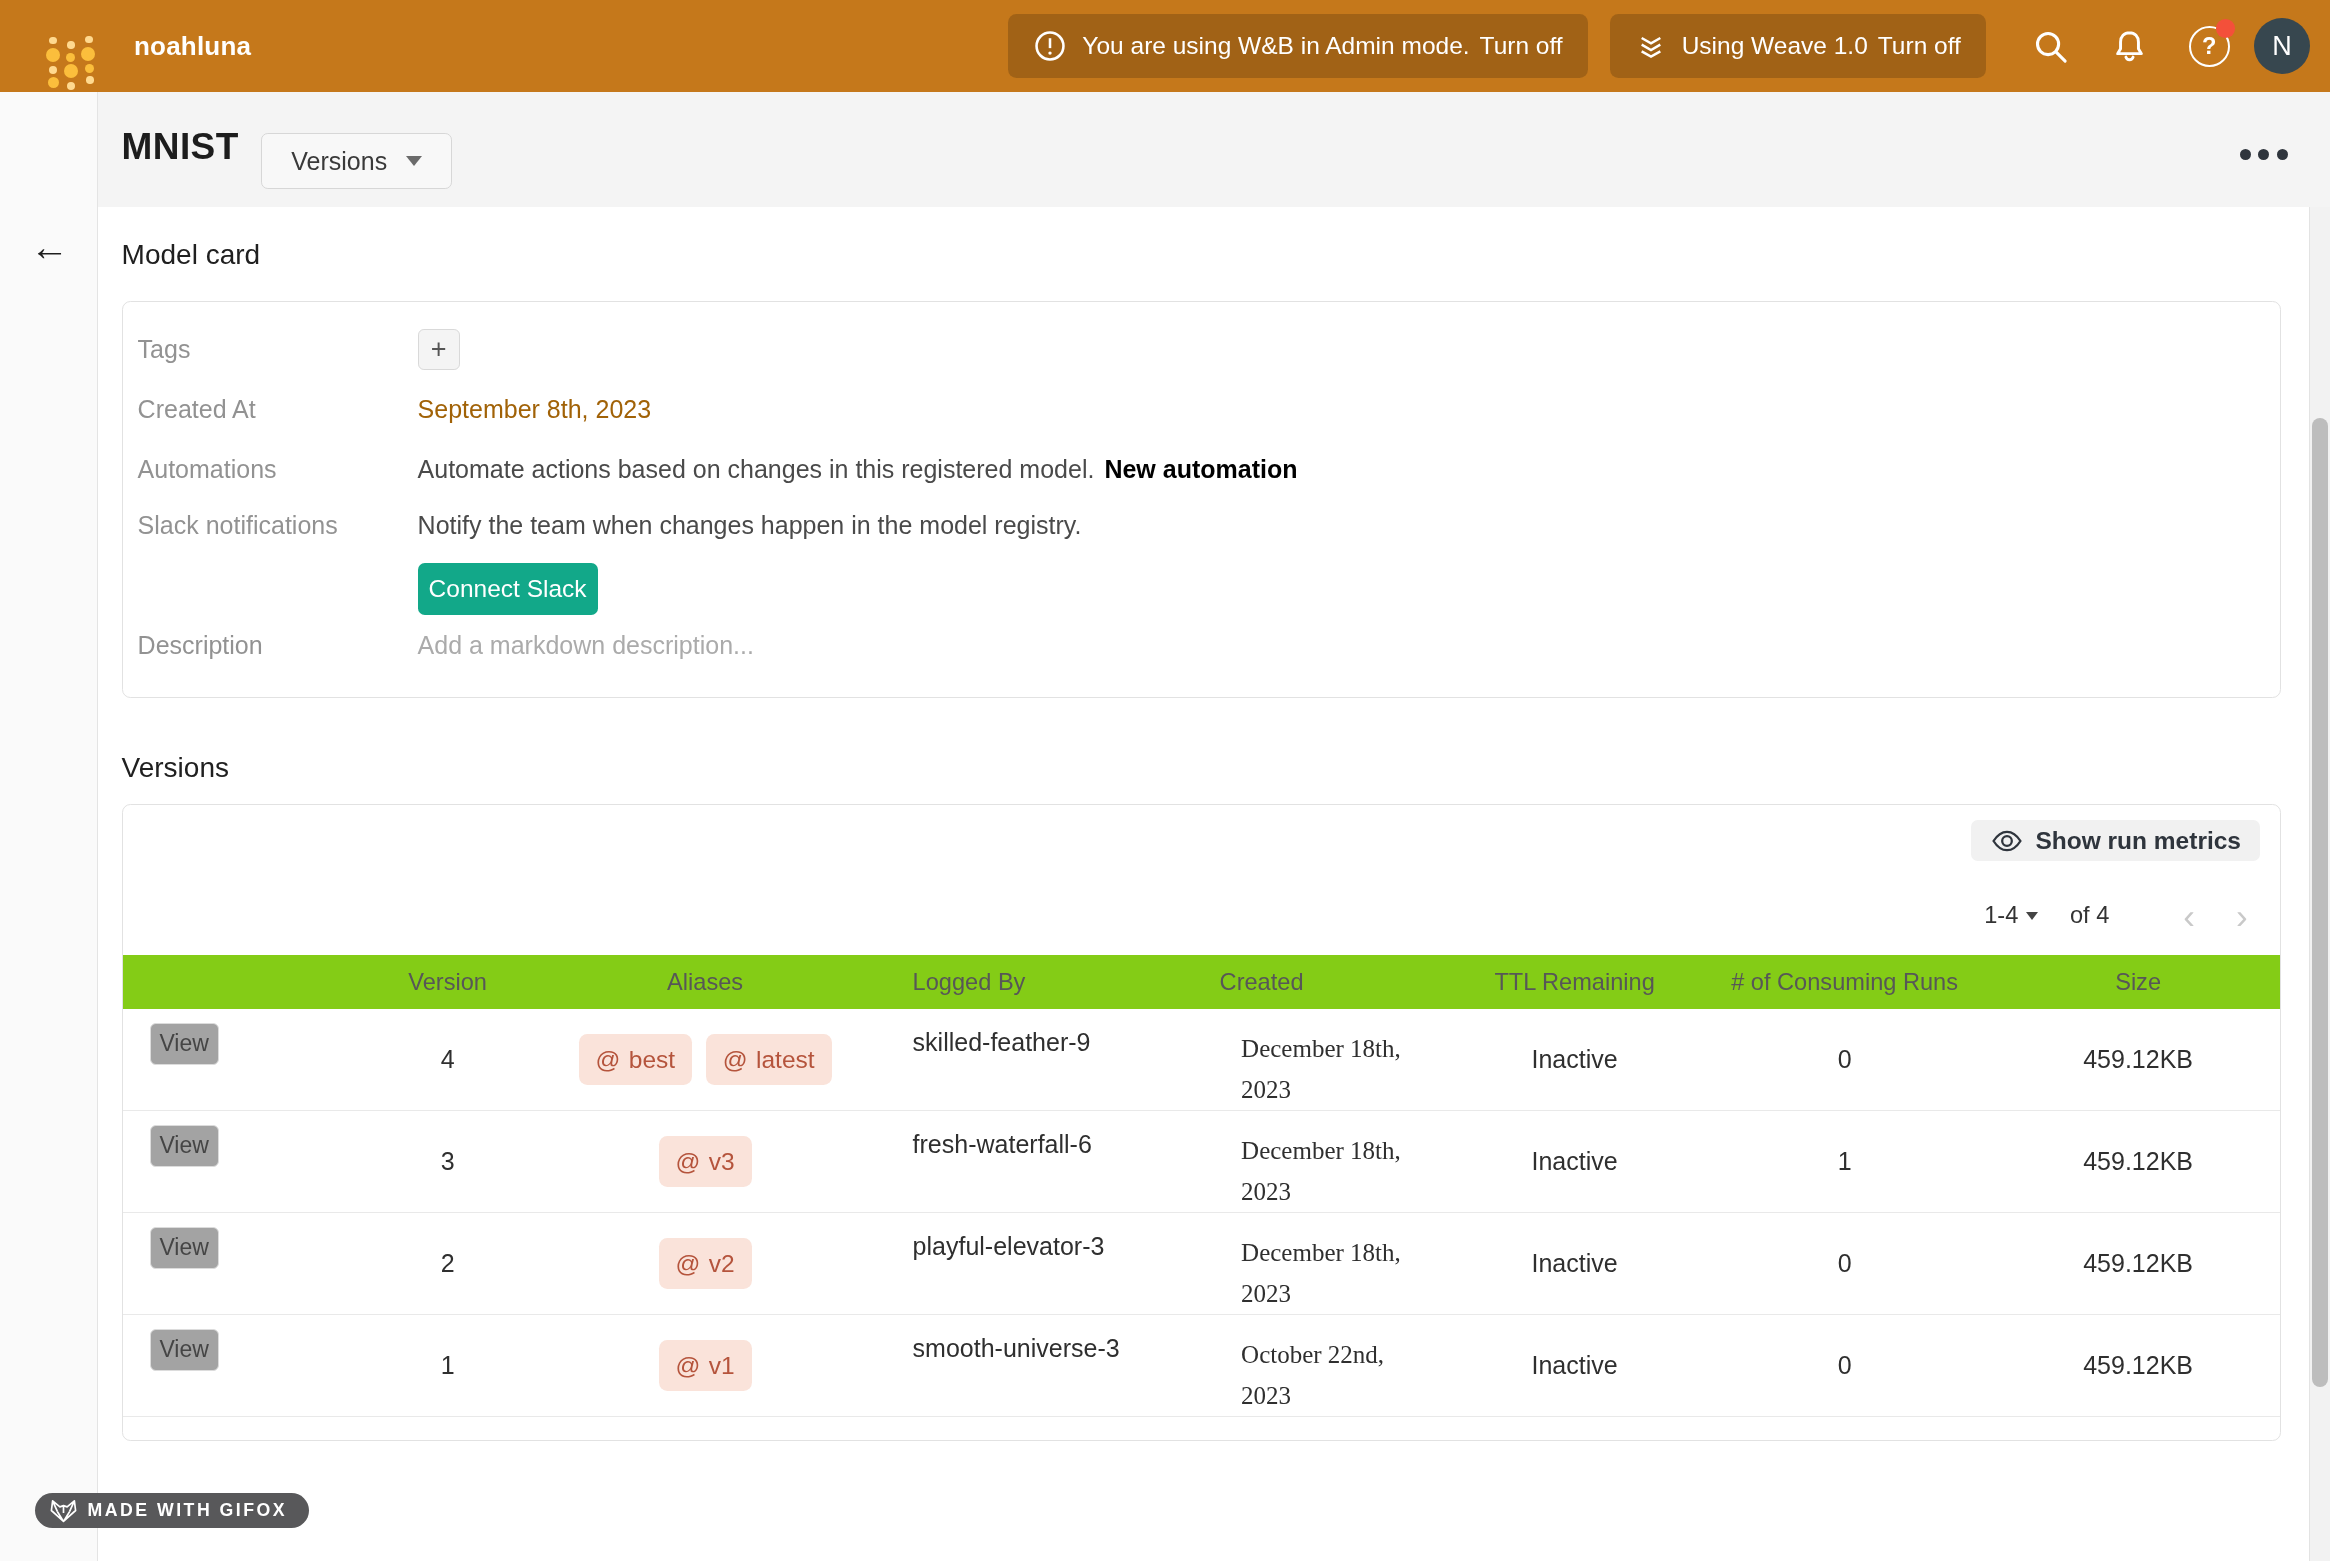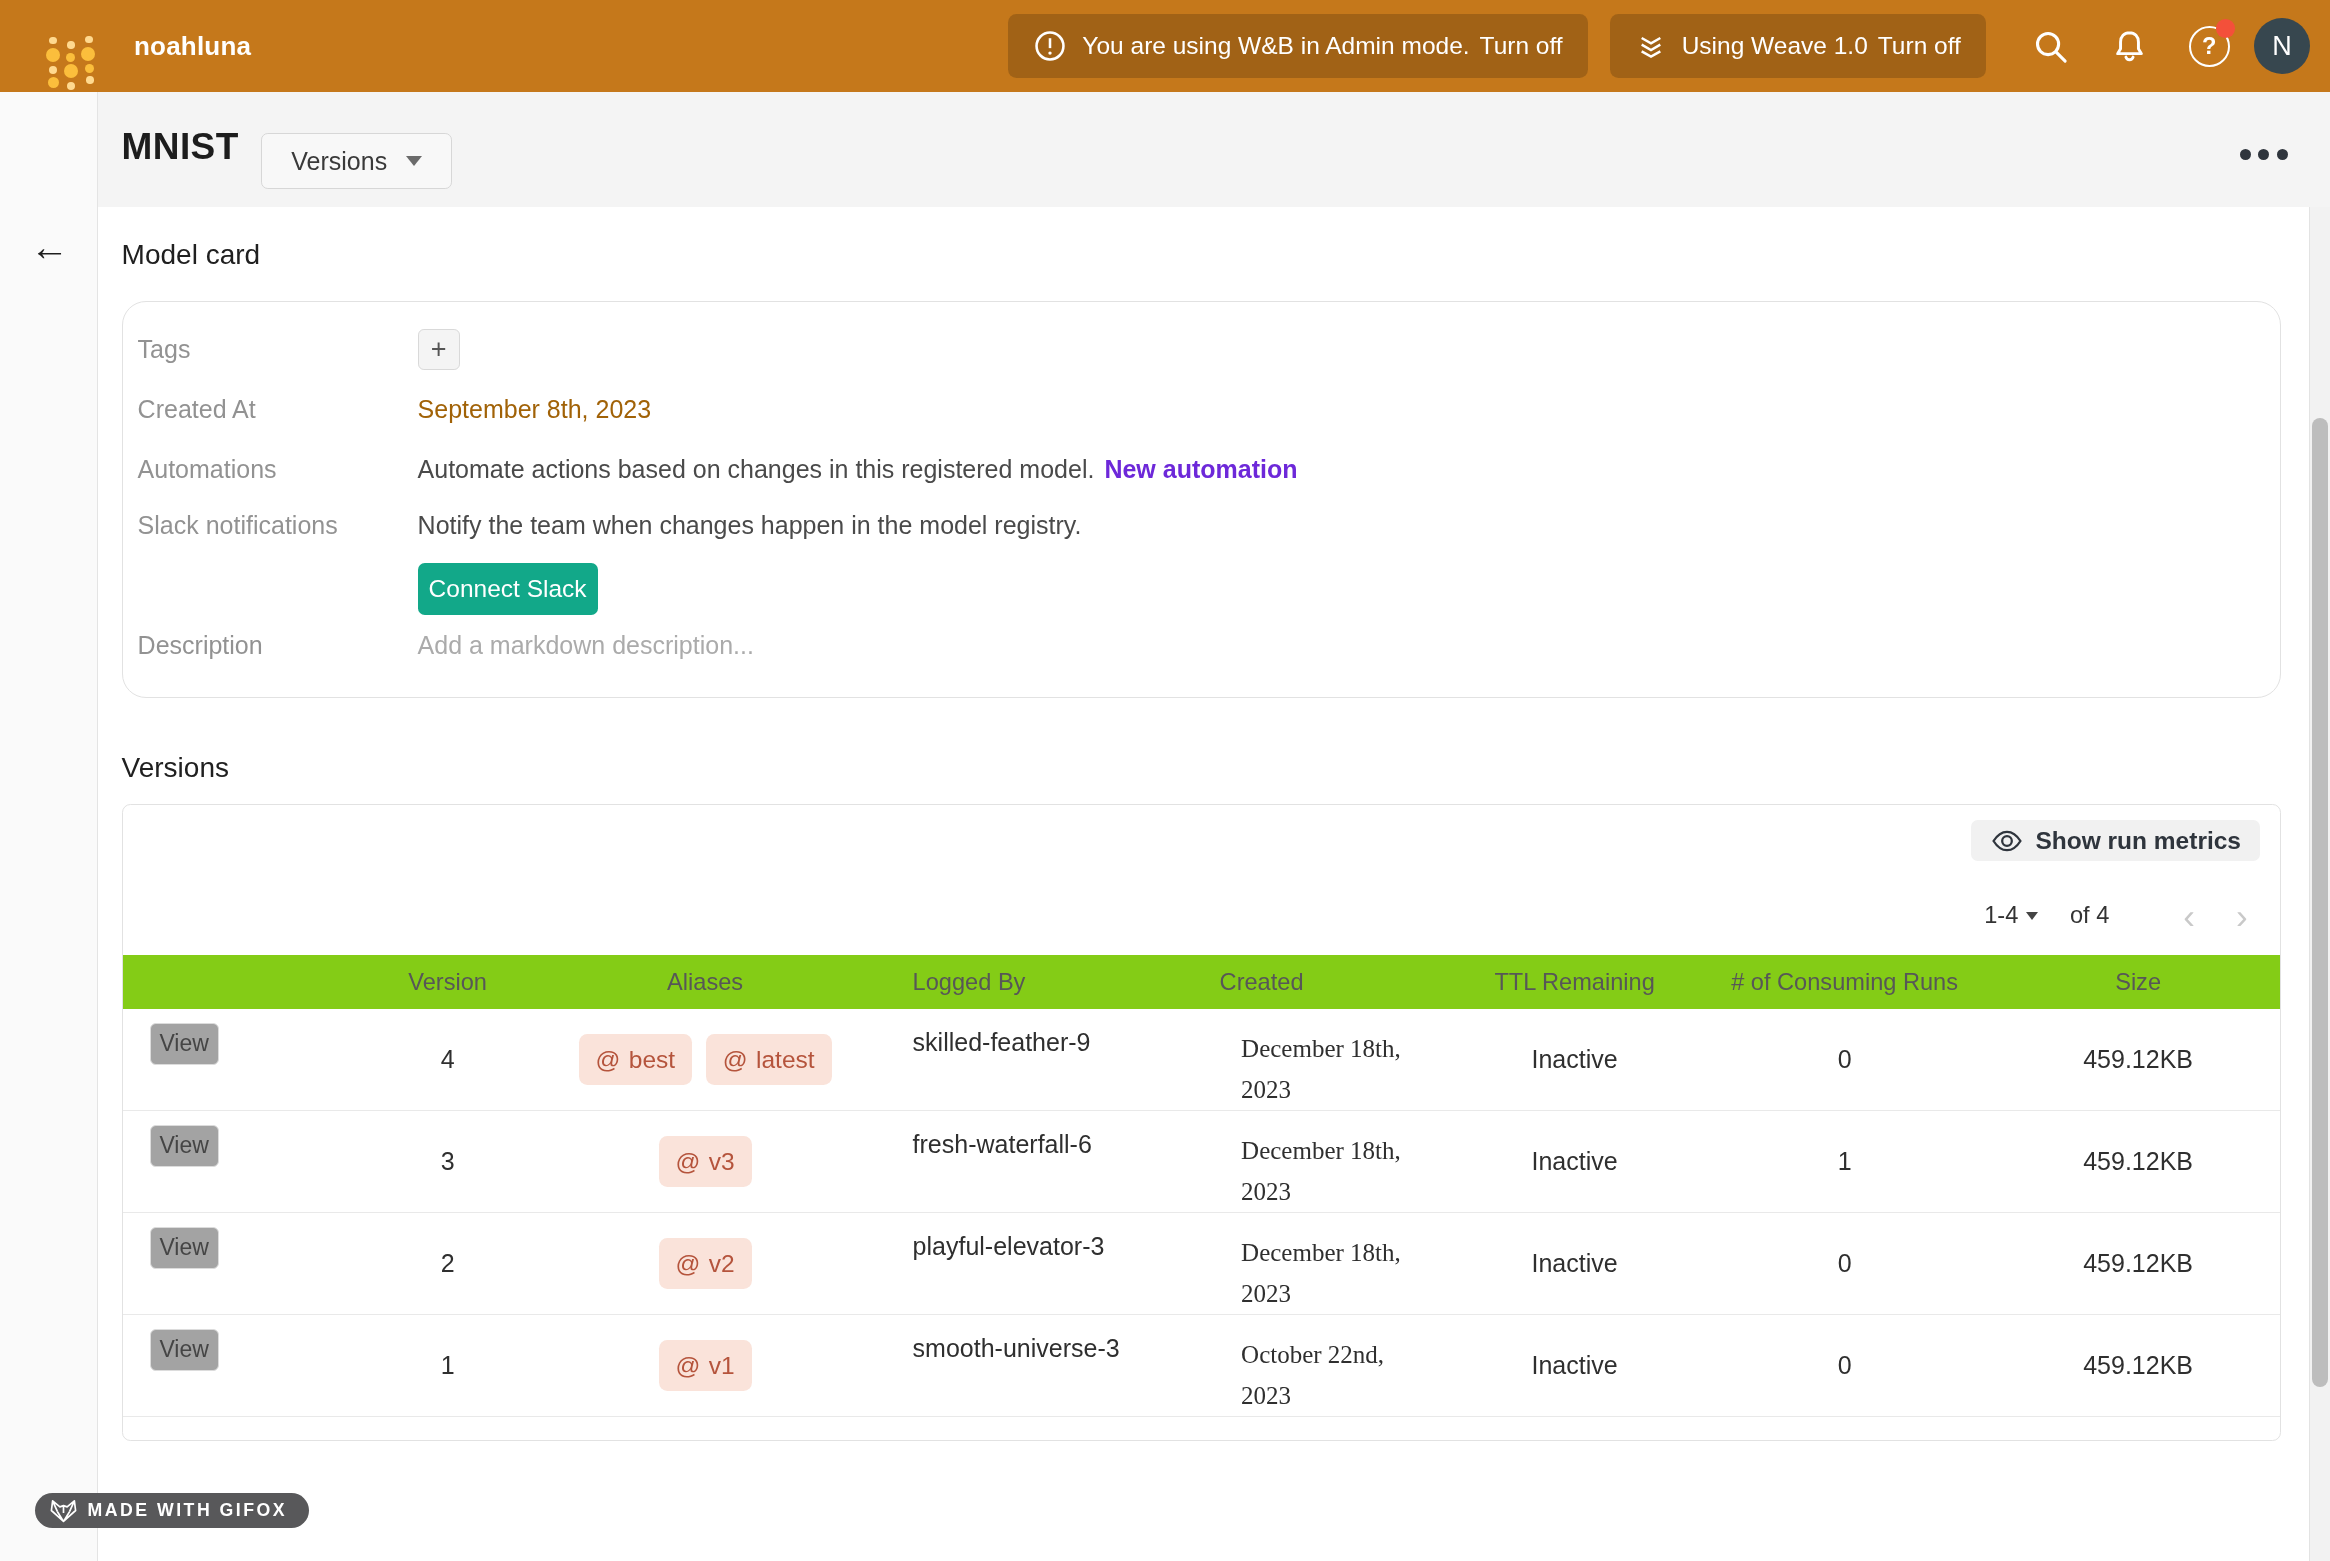--- a/index.html
+++ b/index.html
@@ -38,29 +38,29 @@
   .view-select .caret{margin-left:18.6px;width:0;height:0;border-left:8.4px solid transparent;
                border-right:8.4px solid transparent;border-top:10px solid #6b6b6b;}
   .dots-menu{position:absolute;right:42px;top:57px;display:flex;gap:7.6px;cursor:pointer;}
   .dots-menu i{width:11px;height:11px;border-radius:50%;background:#2f353d;}
 
   .content{position:absolute;left:98px;top:207px;right:20px;bottom:0;background:#fff;overflow:hidden;}
   .section-h{margin:32px 0 0 23.6px;font-size:28px;font-weight:400;color:#202020;}
 
   
   .card{border:0.8px solid #E2E2E2;border-radius:8.4px;background:#fff;}
-  .model-card{margin:30px 23.6px 0 23.6px;width:2159px;box-sizing:border-box;padding:17px 0 22px 15px;border-radius:24px;}
+  .model-card{margin:30px 23.6px 0 23.6px;width:2159px;box-sizing:border-box;padding:17px 0 22px 15px;}
   .def-row{display:flex;align-items:center;min-height:60px;}
   .def-row.top{align-items:flex-start;}
   .def-label{width:280px;flex:0 0 auto;font-size:25px;color:#929292;}
   .def-value{font-size:25px;color:#4a4a4a;display:flex;align-items:center;}
   .plus-btn{width:42px;height:41px;border:0.8px solid #D9D9D9;border-radius:5.9px;background:#F4F4F4;
             font-size:27px;color:#555;display:flex;align-items:center;justify-content:center;cursor:pointer;}
   .strong-val{color:#a16207;}
-  .teal-link{color:#6d28d9;font-weight:700;margin-left:10px;cursor:pointer;}
+  .teal-link{color:#000000;font-weight:700;margin-left:10px;cursor:pointer;}
   .slack-block{display:flex;flex-direction:column;}
   .slack-text{font-size:25px;color:#4a4a4a;margin-top:11.8px;}
   .slack-btn{margin-top:23.6px;width:180px;height:52px;background:#12A889;color:#fff;border:none;border-radius:6.8px;
              font-size:24.5px;font-family:inherit;display:flex;align-items:center;justify-content:center;cursor:pointer;}
   .placeholder{color:#ABABAB;}
 
   
   .versions-card{margin:20px 23.6px 0 23.6px;width:2159px;box-sizing:border-box;display:flex;flex-direction:column;}
   .vc-toolbar{display:flex;justify-content:flex-end;padding:15px 20px 0 0;}
   .metrics-btn{height:41px;background:#F1F1F1;border-radius:6.8px;display:flex;align-items:center;

